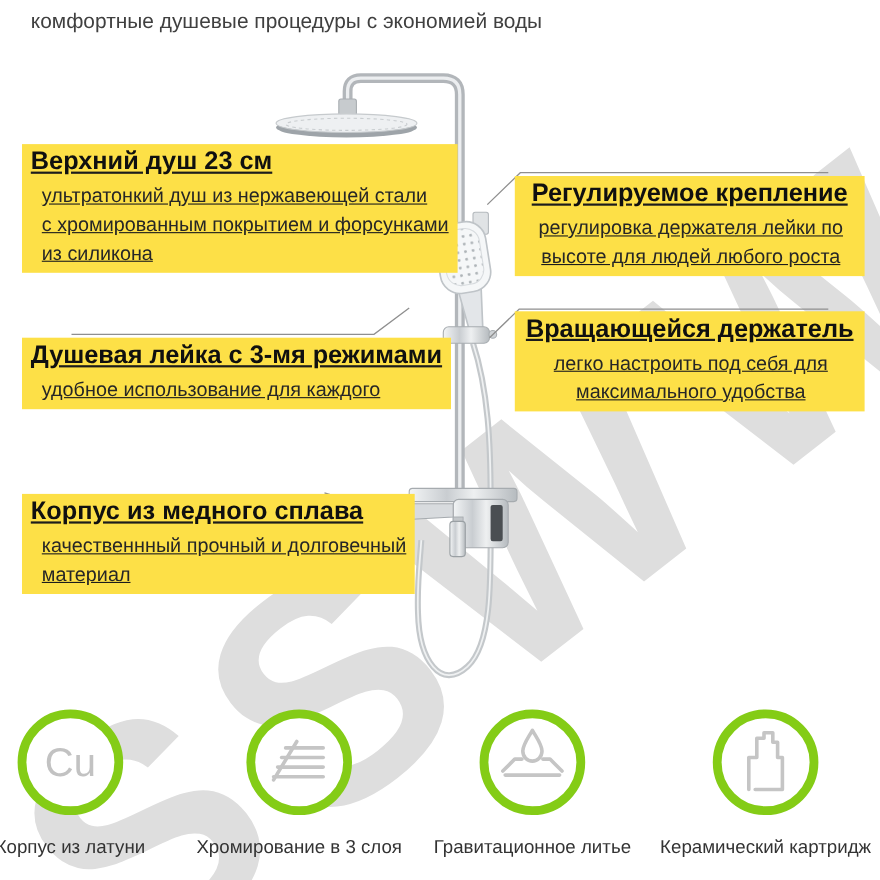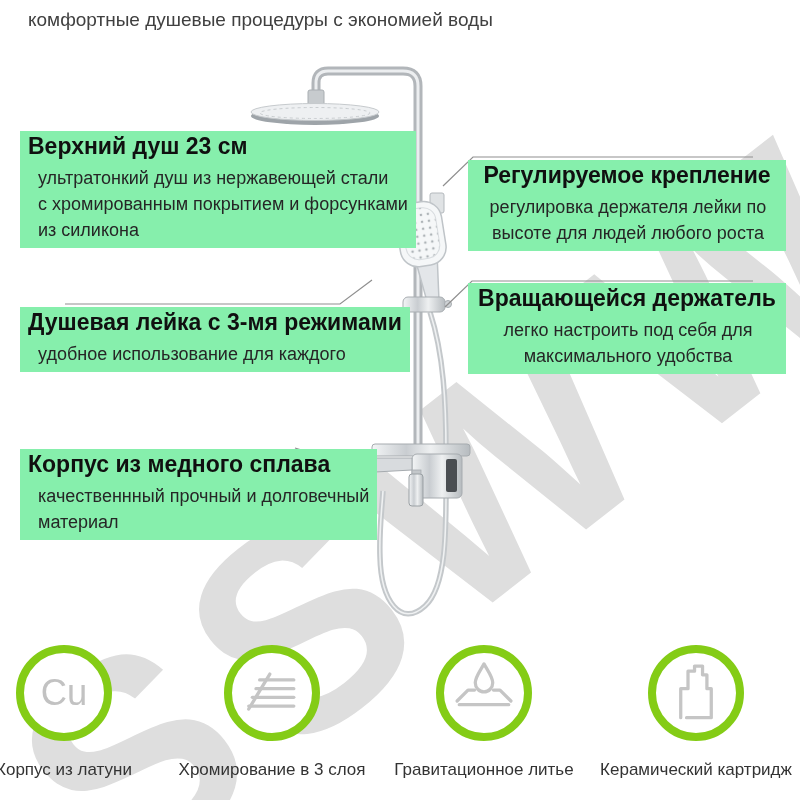--- a/index.html
+++ b/index.html
@@ -8,21 +8,21 @@
   
   .wm{position:absolute;left:-30px;top:705px;transform-origin:0 0;transform:rotate(-38deg);
       font-size:285px;font-weight:bold;color:#dedede;letter-spacing:22px;line-height:1;
       white-space:nowrap;z-index:1;user-select:none;}
   
   svg.scene{position:absolute;left:0;top:0;z-index:2;}
   
   .hdr{position:absolute;left:18px;top:2px;z-index:3;background:#fff;padding:4px 10px 6px 10px;}
   .hdr h1{margin:0;font-size:26px;font-weight:bold;color:#111;}
   .hdr p{margin:3px 0 0 0;font-size:19px;color:#404040;}
-  .block{position:absolute;z-index:3;background:#86efac;padding:2px 8px 5px 8px;}
+  .block{position:absolute;z-index:3;background:#fde047;padding:2px 8px 5px 8px;text-decoration:underline;}
   .block h2{margin:0;font-size:23px;font-weight:bold;color:#101010;}
   .block p{margin:5px 0 0 10px;font-size:18px;line-height:26px;color:#262626;white-space:pre-line;}
   .block.right{left:468px;width:302px;text-align:center;}
   .block.right p{margin-left:2px;}
   .b-top{left:20px;top:131px;}
   .b-hand{left:20px;top:307px;}
   .b-body{left:20px;top:449px;}
   .b-mount{top:160px;}
   .b-holder{top:283px;}
   

